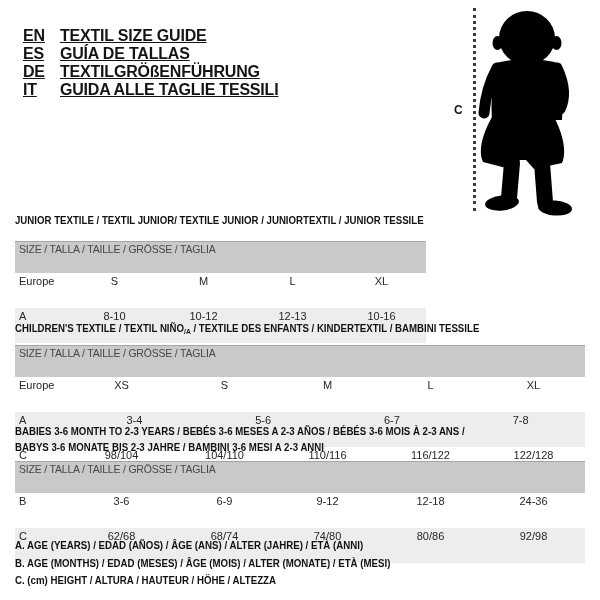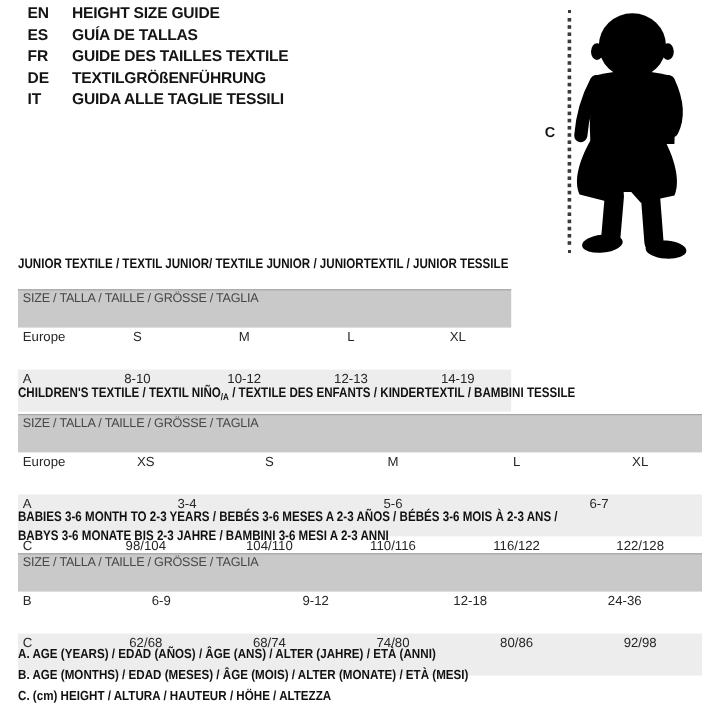--- a/index.html
+++ b/index.html
@@ -1,22 +1,22 @@
 <!DOCTYPE html>
 <html><head>
 <meta charset="utf-8">
 <style>
   html,body{margin:0;padding:0;background:#fff;}
   #page{
     position:relative;width:600px;height:600px;background:#ffffff;overflow:hidden;
     font-family:"Liberation Sans", sans-serif;color:#262626;
   }
   
-  .langs{position:absolute;left:23px;top:2px;font-weight:700;font-size:13px;
-         line-height:18px;color:#141414;letter-spacing:-0.2px;}
+  .langs{position:absolute;left:23px;top:27px;font-weight:700;font-size:16px;
+         line-height:18px;color:#141414;letter-spacing:-0.2px;text-decoration:underline;}
   .lang-row{display:flex;}
   .lang-code{width:37px;flex:0 0 37px;}
   .lang-title{white-space:nowrap;}
   
   .ref-line{position:absolute;left:473px;top:8px;height:203px;width:0;
             border-left:3px dotted #3a3a3a;}
   .ref-label{position:absolute;left:454px;top:103px;font-weight:700;font-size:12px;color:#141414;}
   .figure-svg{position:absolute;left:470px;top:5px;}
   
   .sec-title{position:absolute;font-weight:700;font-size:11.5px;color:#111;
@@ -37,29 +37,25 @@
   .legend div{white-space:nowrap;}
 </style>
 </head>
 <body>
 
 <div id="page">
 
   <div class="langs">
     <div class="lang-row">
       <span class="lang-code">EN</span>
-      <span class="lang-title">HEIGHT SIZE GUIDE</span>
+      <span class="lang-title">TEXTIL SIZE GUIDE</span>
     </div>
     <div class="lang-row">
       <span class="lang-code">ES</span>
       <span class="lang-title">GUÍA DE TALLAS</span>
-    </div>
-    <div class="lang-row">
-      <span class="lang-code">FR</span>
-      <span class="lang-title">GUIDE DES TAILLES TEXTILE</span>
     </div>
     <div class="lang-row">
       <span class="lang-code">DE</span>
       <span class="lang-title">TEXTILGRÖßENFÜHRUNG</span>
     </div>
     <div class="lang-row">
       <span class="lang-code">IT</span>
       <span class="lang-title">GUIDA ALLE TAGLIE TESSILI</span>
     </div>
   </div>
@@ -98,21 +94,21 @@
       <span class="tval">S</span>
       <span class="tval">M</span>
       <span class="tval">L</span>
       <span class="tval">XL</span>
     </div>
     <div class="trow shaded">
       <span class="tlbl">A</span>
       <span class="tval">8-10</span>
       <span class="tval">10-12</span>
       <span class="tval">12-13</span>
-      <span class="tval">14-19</span>
+      <span class="tval">10-16</span>
     </div>
     <div class="trow">
       <span class="tlbl">C</span>
       <span class="tval">128/140</span>
       <span class="tval">140/152</span>
       <span class="tval">152/158</span>
       <span class="tval">158/170</span>
     </div>
   </div>
 
@@ -128,40 +124,42 @@
       <span class="tval">S</span>
       <span class="tval">M</span>
       <span class="tval">L</span>
       <span class="tval">XL</span>
     </div>
     <div class="trow shaded">
       <span class="tlbl">A</span>
       <span class="tval">3-4</span>
       <span class="tval">5-6</span>
       <span class="tval">6-7</span>
+      <span class="tval">7-8</span>
     </div>
     <div class="trow">
       <span class="tlbl">C</span>
       <span class="tval">98/104</span>
       <span class="tval">104/110</span>
       <span class="tval">110/116</span>
       <span class="tval">116/122</span>
       <span class="tval">122/128</span>
     </div>
   </div>
 
   <div class="sec-title" style="left:15px;top:423px;line-height:16px;">
     <div>BABIES 3-6 MONTH TO 2-3 YEARS / BEBÉS 3-6 MESES A 2-3 AÑOS / BÉBÉS 3-6 MOIS À 2-3 ANS /</div>
     <div>BABYS 3-6 MONATE BIS 2-3 JAHRE / BAMBINI 3-6 MESI A 2-3 ANNI</div>
   </div>
 
   <div class="tbl" style="left:15px;top:461px;width:570px;">
     <div class="bar">SIZE / TALLA / TAILLE / GRÖSSE / TAGLIA</div>
     <div class="trow">
       <span class="tlbl">B</span>
+      <span class="tval">3-6</span>
       <span class="tval">6-9</span>
       <span class="tval">9-12</span>
       <span class="tval">12-18</span>
       <span class="tval">24-36</span>
     </div>
     <div class="trow shaded">
       <span class="tlbl">C</span>
       <span class="tval">62/68</span>
       <span class="tval">68/74</span>
       <span class="tval">74/80</span>

